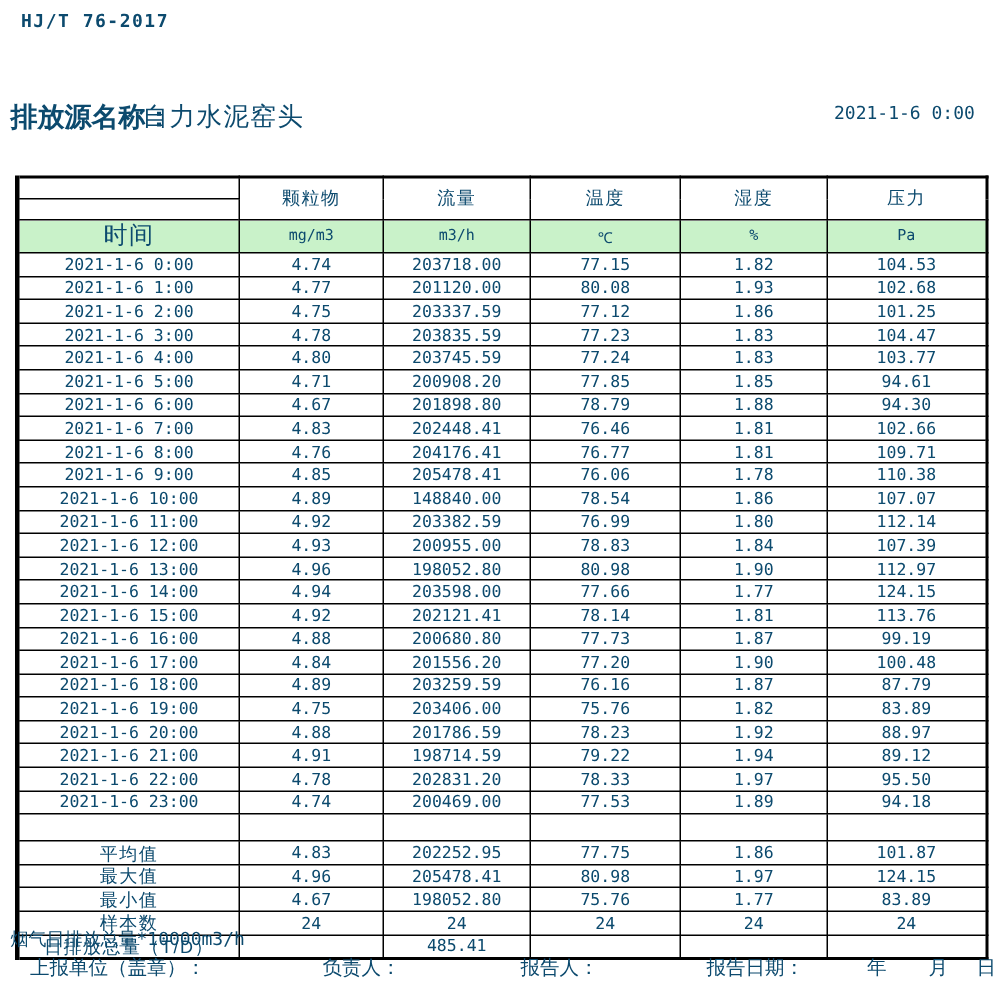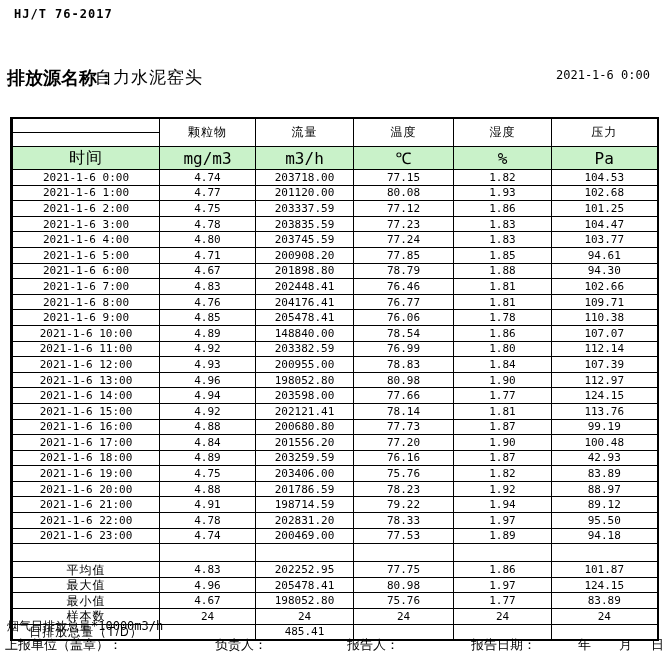--- a/index.html
+++ b/index.html
@@ -1,18 +1,18 @@
 <!DOCTYPE html>
 <html style="--green: #c9f2c9;"><head>
 <meta charset="utf-8">
 <style>
   html,body{margin:0;padding:0;background:#fff;}
   .page{
     position:relative;width:666px;height:659px;background:#ffffff;
-    font-family:"Liberation Sans",sans-serif;color:#000000;overflow:hidden;
+    font-family:"Liberation Sans",sans-serif;color:#0c4a6e;overflow:hidden;
   }
   .std-code{
     position:absolute;left:14px;top:7px;font-size:12px;font-weight:bold;
     font-family:"DejaVu Sans Mono",monospace;letter-spacing:1px;
   }
   .title{
     position:absolute;left:0;top:31px;width:100%;text-align:center;
     font-size:15px;font-weight:bold;letter-spacing:2px;
   }
   .source-label{position:absolute;left:7px;top:66px;font-size:18px;font-weight:bold;}
@@ -26,35 +26,35 @@
     border-collapse:collapse;table-layout:fixed;
     border:2px solid #000;border-left:3px solid #000;
   }
   table.report td,table.report th{
     border:1px solid #000;padding:0;margin:0;text-align:center;
     vertical-align:middle;overflow:hidden;white-space:nowrap;
     font-weight:normal;
   }
   tr.hdr-spacer td{height:13px;}
   th.col-name{font-size:12px;letter-spacing:1px;}
-  tr.unit-row td{height:17px;background:var(--green,#c9f2c9);font-size:16px;}
+  tr.unit-row td{height:17px;background:var(--green,#c9f2c9);font-size:10px;}
   tr.unit-row td.time-hdr{font-size:16px;letter-spacing:1px;}
   tr.unit-row td.unit-cell{font-family:"DejaVu Sans Mono",monospace;}
   td.time-cell,td.num-cell{
     height:14.6px;font-size:11px;line-height:1;
     font-family:"DejaVu Sans Mono",monospace;
   }
   td.label-cell{height:14.6px;font-size:12px;line-height:1;letter-spacing:1px;}
   tr.spacer-row td{height:17px;}
   .footnote{
     position:absolute;left:7px;top:618px;font-size:12px;
     font-family:"DejaVu Sans Mono",monospace;letter-spacing:0px;text-align:right;
   }
   .sig-row{position:absolute;left:0;top:636px;width:100%;height:18px;font-size:13px;}
-  .sig-unit{position:absolute;left:5px;}
+  .sig-unit{position:absolute;left:20px;}
   .sig-responsible{position:absolute;left:215px;text-align:center;}
   .sig-reporter{position:absolute;left:347px;}
   .sig-date-label{position:absolute;left:471px;}
   .sig-year{position:absolute;left:578px;}
   .sig-month{position:absolute;left:619px;}
   .sig-day{position:absolute;left:651px;}
 </style>
 </head>
 <body>
 
@@ -239,21 +239,21 @@
           <td class="num-cell">77.20</td>
           <td class="num-cell">1.90</td>
           <td class="num-cell">100.48</td>
         </tr>
         <tr>
           <td class="time-cell">2021-1-6 18:00</td>
           <td class="num-cell">4.89</td>
           <td class="num-cell">203259.59</td>
           <td class="num-cell">76.16</td>
           <td class="num-cell">1.87</td>
-          <td class="num-cell">42.93</td>
+          <td class="num-cell">87.79</td>
         </tr>
         <tr>
           <td class="time-cell">2021-1-6 19:00</td>
           <td class="num-cell">4.75</td>
           <td class="num-cell">203406.00</td>
           <td class="num-cell">75.76</td>
           <td class="num-cell">1.82</td>
           <td class="num-cell">83.89</td>
         </tr>
         <tr>

